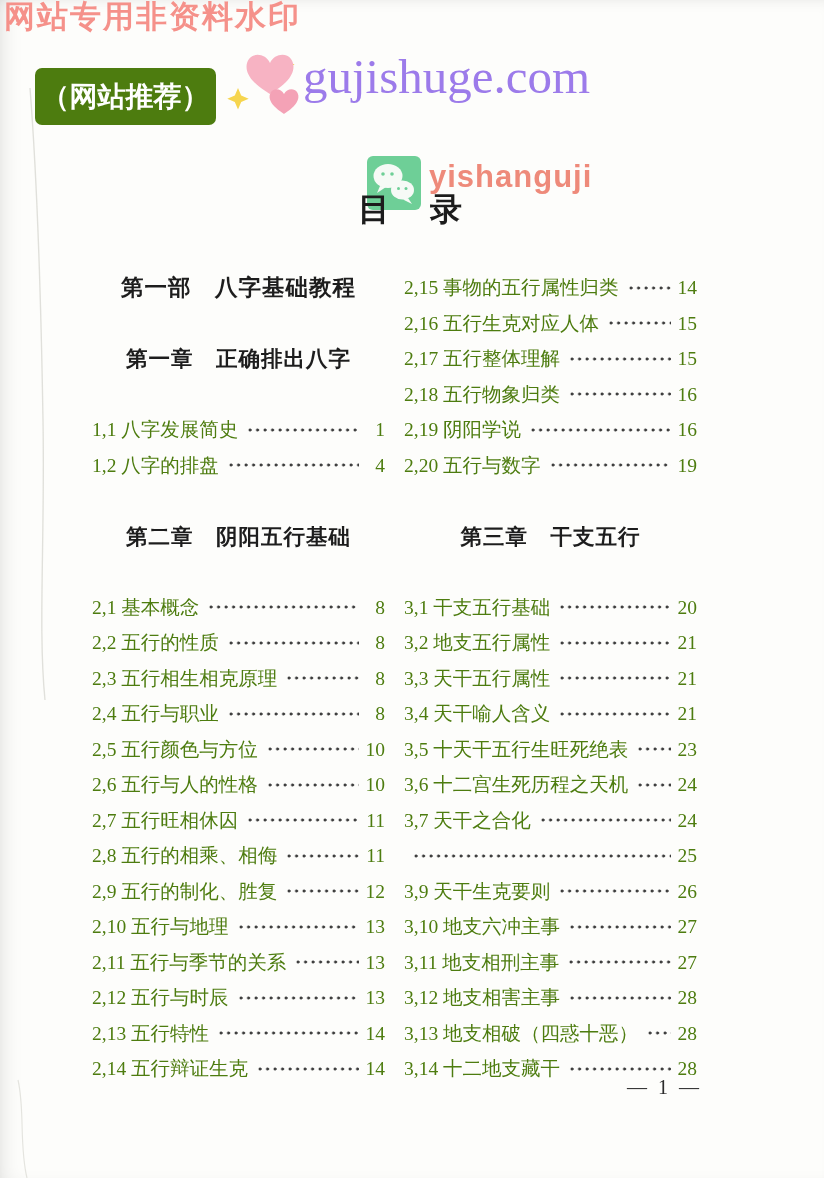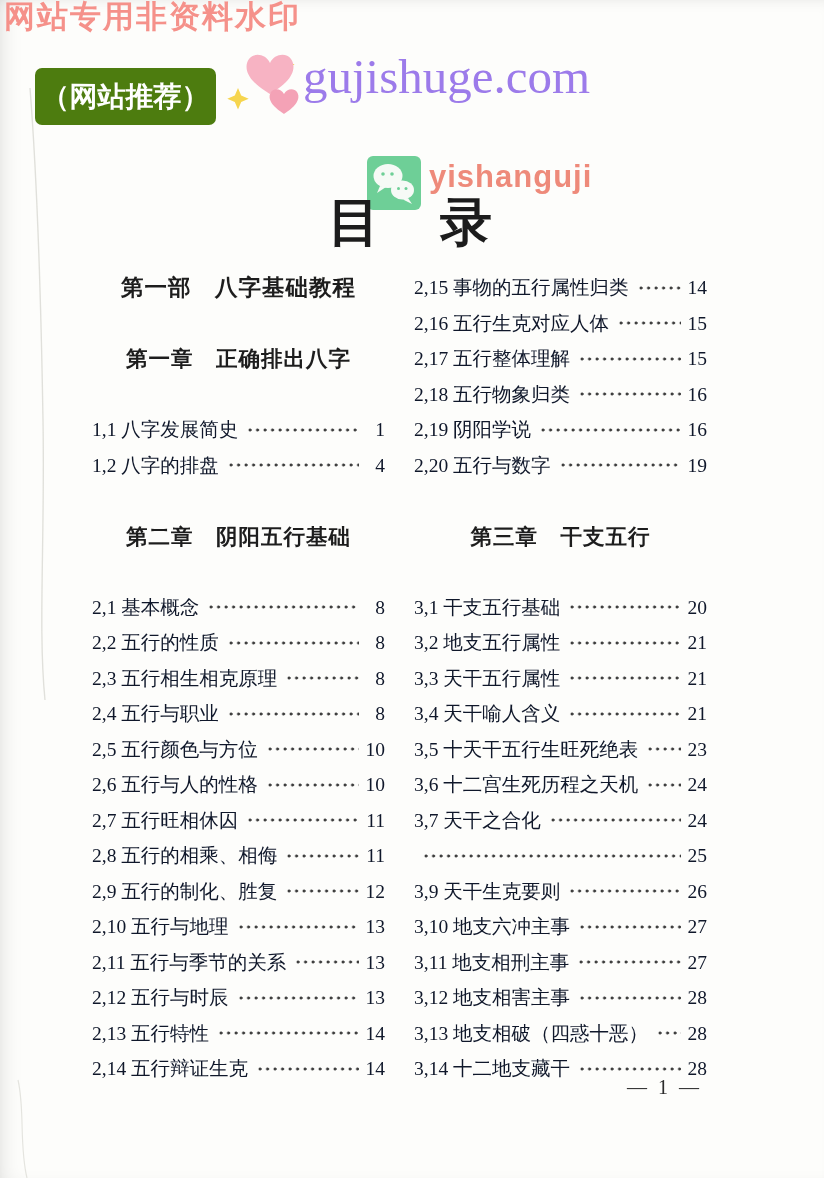--- a/index.html
+++ b/index.html
@@ -21,26 +21,26 @@
   .url{position:absolute;left:303px;top:48px;font-size:49px;color:#9c7bea;font-family:"Liberation Serif","DejaVu Serif",serif;}
 
   
   .wechat{position:absolute;left:367px;top:156px;}
   .handle{position:absolute;left:429px;top:159px;font-family:"Liberation Sans","DejaVu Sans",sans-serif;
           font-weight:bold;font-size:31px;color:#ee8a7a;letter-spacing:1px;}
 
   
   .toc-title{position:absolute;left:0;width:100%;top:188px;text-align:center;
              font-family:Liberation Mono, monospace;font-weight:bold;
-             font-size:52px;color:#1c1c1c;letter-spacing:4px;}
-
-  
-  .columns{position:absolute;top:270px;left:92px;width:620px;display:flex;gap:29px;}
+             font-size:32px;color:#1c1c1c;letter-spacing:4px;}
+
+  
+  .columns{position:absolute;top:270px;left:92px;width:620px;display:flex;gap:19px;}
   .col{width:293px;}
-  .row{display:flex;align-items:center;height:35.5px;font-size:19.5px;line-height:35.5px;color:#0f172a;}
+  .row{display:flex;align-items:center;height:35.5px;font-size:19.5px;line-height:35.5px;color:#4d7c0f;}
   .row .label{white-space:nowrap;}
   .leader{flex:1;align-self:center;height:6px;margin:0 4px 0 9px;min-width:16px;
           background-image:radial-gradient(circle at 3px 3px,#3c3c3c 1.25px,rgba(0,0,0,0) 1.8px);
           background-size:7.5px 6px;background-repeat:repeat-x;background-position:left center;}
   .pagenum{min-width:22px;text-align:right;font-size:19.5px;}
   .heading{height:35.5px;margin:35.5px 0;display:flex;align-items:center;justify-content:center;
            font-family:"Liberation Sans","DejaVu Sans",sans-serif;font-weight:bold;
            font-size:21.5px;color:#1d1d1d;letter-spacing:1px;white-space:nowrap;}
   .h-part{font-size:22.5px;margin-top:0;}
 

